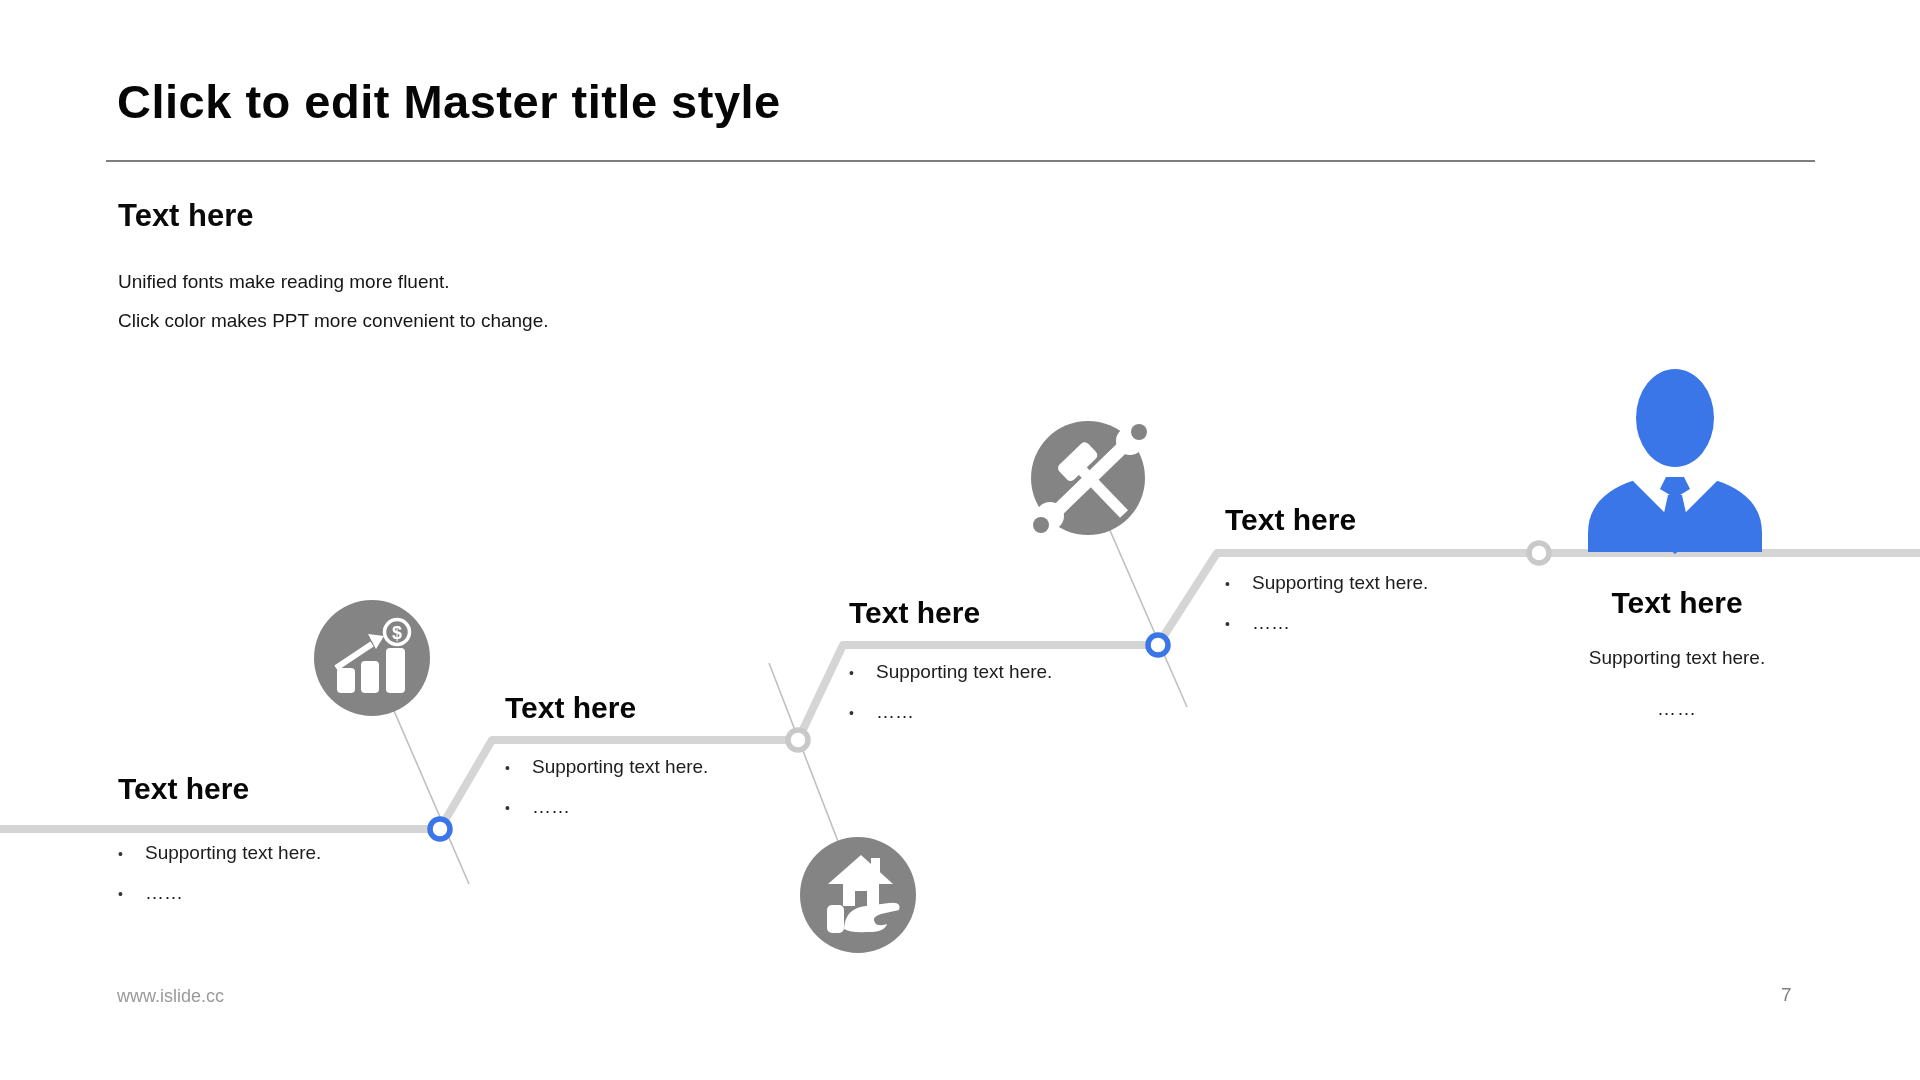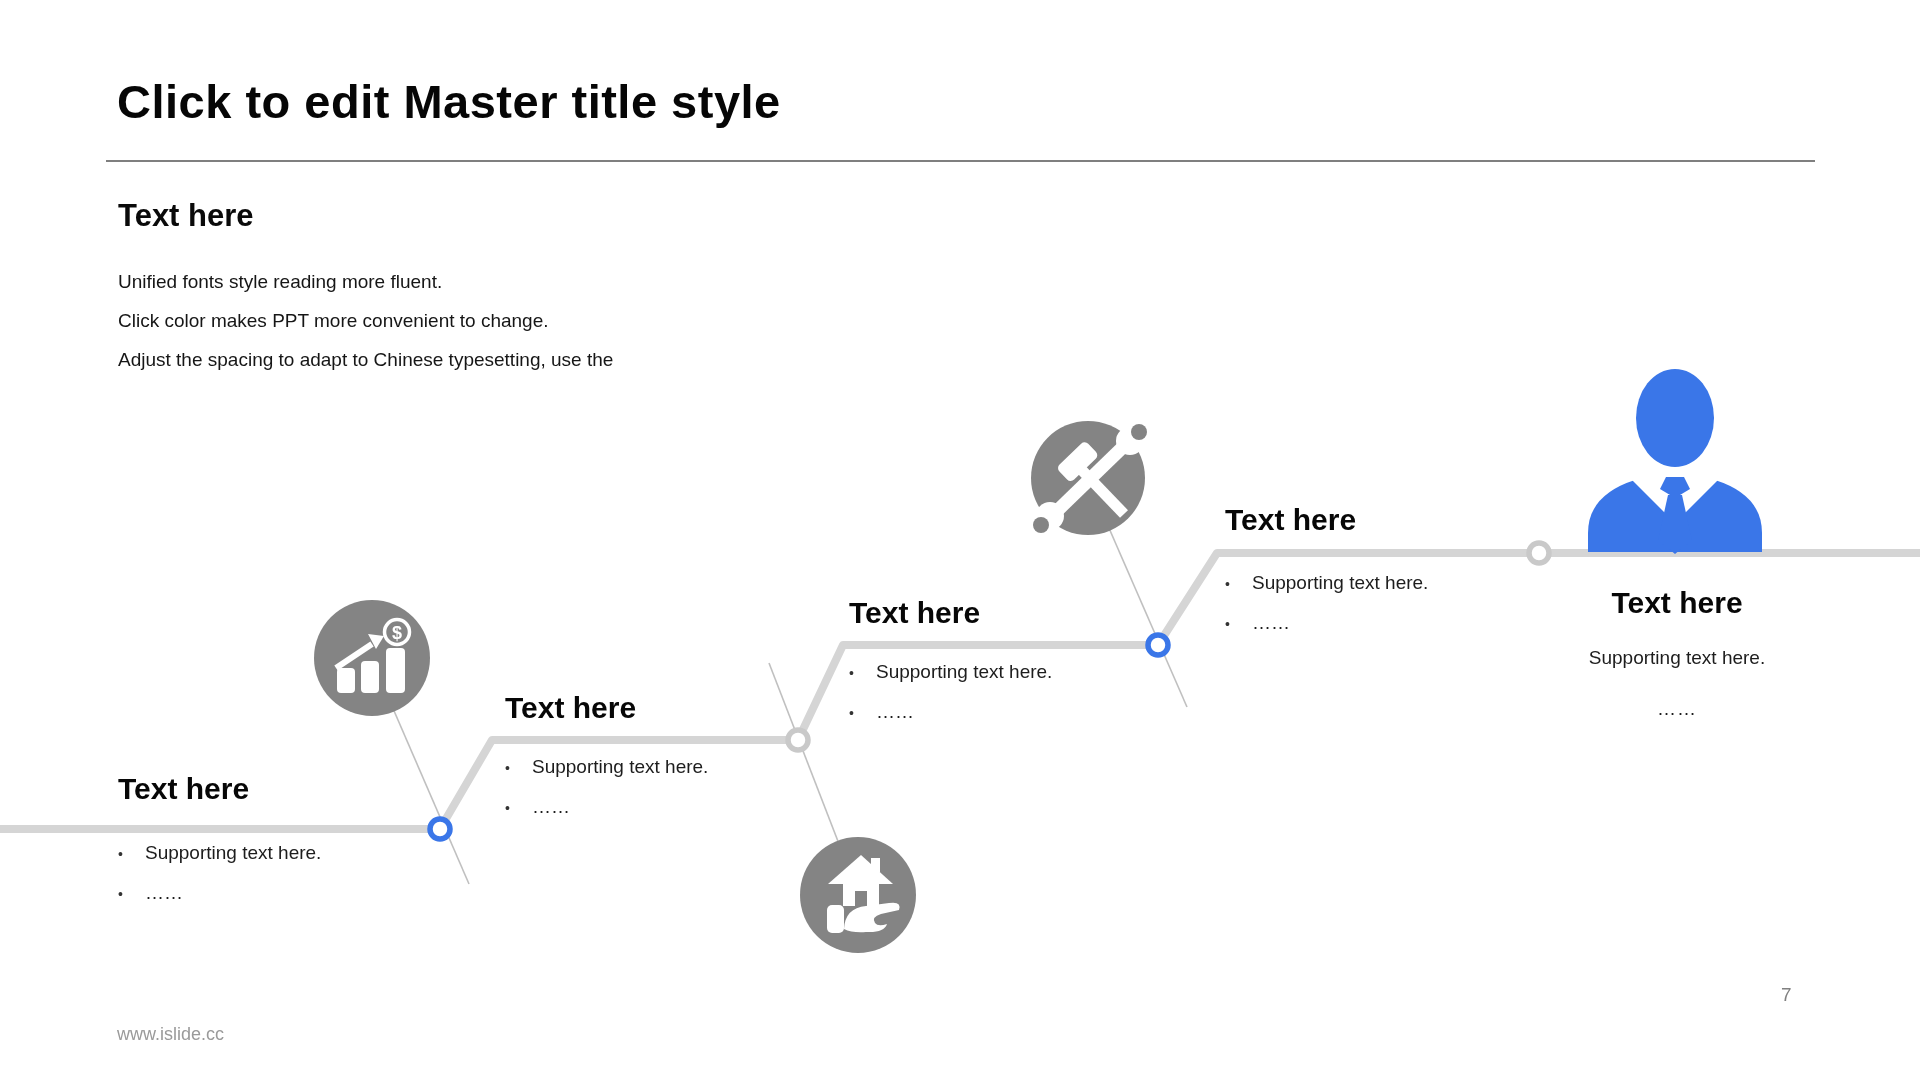--- a/index.html
+++ b/index.html
@@ -30,36 +30,35 @@
   .step1 .bullets{margin-top:34px;}
   .step2{left:505px;top:689px;}
   .step3{left:849px;top:594px;}
   .step4{left:1225px;top:501px;}
   .step4 .bullets{margin-top:33px;}
 
   .step5{left:1526px;top:584px;width:302px;text-align:center;}
   .step5 .sub1{margin-top:25px;font-size:19px;color:#1d1d1d;white-space:nowrap;}
   .step5 .sub2{margin-top:29px;font-size:19px;color:#1d1d1d;letter-spacing:1px;}
 
-  .footer-site{left:117px;top:986px;font-size:18px;color:#9a9a9a;margin-top:38px;}
+  .footer-site{left:117px;top:986px;font-size:18px;color:#9a9a9a;}
   .footer-page{left:1781px;top:984px;font-size:19px;color:#808080;}
 </style>
 </head>
 <body>
 
 <div class="slide">
 
   <div class="abs slide-title">Click to edit Master title style</div>
   <div class="abs title-rule"></div>
 
   <div class="abs intro-heading">Text here</div>
   <div class="abs intro-body">
-    <div class="bl">Unified fonts style reading more fluent.</div>
+    <div class="bl">Unified fonts make reading more fluent.</div>
     <div class="bl">Click color makes PPT more convenient to change.</div>
-    <div class="bl">Adjust the spacing to adapt to Chinese typesetting, use the</div>
   </div>
 
   <svg class="abs diagram" viewBox="0 0 1920 1080">
 
     <g stroke="#c0c0c0" stroke-width="1.6">
       <line x1="372" y1="660" x2="469" y2="884"></line>
       <line x1="858" y1="893" x2="769" y2="663"></line>
       <line x1="1088" y1="480" x2="1187" y2="707"></line>
     </g>
 

